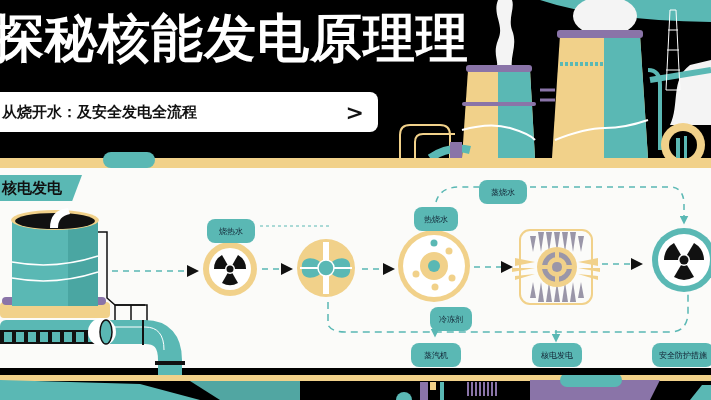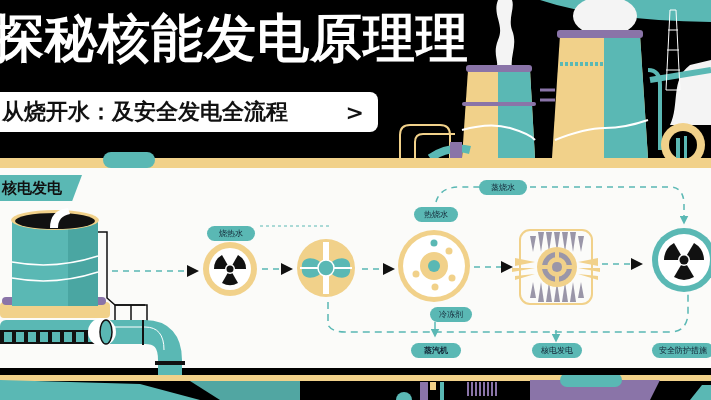--- a/index.html
+++ b/index.html
@@ -1,29 +1,29 @@
 <!DOCTYPE html>
 <html><head>
   <meta charset="utf-8">
   <style>
     * { margin: 0; padding: 0; box-sizing: border-box; }
     html, body { width: 711px; height: 400px; overflow: hidden; background: #000; }
     body { position: relative; font-family: "DejaVu Sans", "Liberation Sans", sans-serif; }
     .hero { position: absolute; left: 0; top: 0; width: 711px; height: 165px; background: #000; overflow: hidden; }
     .title { position: absolute; left: -8px; top: 6px; font-size: 52px; font-weight: bold; color: #fff; letter-spacing: 1px; white-space: nowrap; line-height: 64px; }
     .subtitle-pill { position: absolute; left: -20px; top: 92px; width: 398px; height: 40px; background: #fff; border-radius: 8px; display: flex; align-items: center; padding-left: 22px; }
-    .subtitle-text { font-size: 22px; font-weight: bold; color: #111; white-space: nowrap; }
+    .subtitle-text { font-size: 15px; font-weight: bold; color: #111; white-space: nowrap; }
     .subtitle-arrow { position: absolute; right: 14px; font-size: 22px; font-weight: bold; color: #111; }
     .hero-art { position: absolute; left: 0; top: 0; }
     .band { position: absolute; left: 0; top: 158px; width: 711px; height: 14px; background: #f1d18a; }
     .band-pill { position: absolute; left: 103px; top: 152px; width: 52px; height: 16px; background: #5ab8b4; border-radius: 8px; }
     .main { position: absolute; left: 0; top: 168px; width: 711px; height: 200px; background: #fbfbf9; }
     .section-tag { position: absolute; left: 0; top: 175px; width: 82px; height: 26px; background: #5ab8b4; clip-path: polygon(0 0, 100% 0, 88% 100%, 0 100%); display: flex; align-items: center; padding-left: 2px; }
     .section-tag span { font-size: 15px; font-weight: bold; color: #111; text-align: right; }
-    .pill { position: absolute; height: 15px; background: #5ab8b4; border-radius: 8px; display: flex; align-items: center; justify-content: center; }
+    .pill { position: absolute; height: 24px; background: #5ab8b4; border-radius: 8px; display: flex; align-items: center; justify-content: center; }
     .pill span { font-size: 8px; color: #123; white-space: nowrap; }
     .bottom { position: absolute; left: 0; top: 375px; width: 711px; height: 25px; }
   </style>
 </head>
 <body>
 
 <div class="hero">
   <svg class="hero-art" width="711" height="165">
 
     <path d="M540 0 Q600 20 711 22 L711 0 Z" fill="#5ab8b4"></path>
@@ -208,33 +208,33 @@
     <circle cx="684" cy="260" r="32" fill="#5ab8b4"></circle>
     <circle cx="684" cy="260" r="26" fill="#fff"></circle>
     <path d="M684 260 L674 243 A20 20 0 0 0 664 260 Z" fill="#111"></path>
     <path d="M684 260 L694 243 A20 20 0 0 1 704 260 Z" fill="#111"></path>
     <path d="M684 260 L674 277 A20 20 0 0 0 694 277 Z" fill="#111"></path>
     <circle cx="684" cy="260" r="6" fill="#fff"></circle>
     <circle cx="684" cy="260" r="4.5" fill="#111"></circle>
   </g>
 </svg>
 
-<div class="pill" style="left:207px;top:226px;width:48px;">
+<div class="pill" style="left:207px;top:219px;width:48px;">
   <span>烧热水</span>
 </div>
 <div class="pill" style="left:479px;top:180px;width:48px;">
   <span>蒸烧水</span>
 </div>
 <div class="pill" style="left:414px;top:207px;width:44px;text-align:center;">
   <span>热烧水</span>
 </div>
 <div class="pill" style="left:430px;top:307px;width:42px;">
   <span>冷冻剂</span>
 </div>
-<div class="pill" style="left:411px;top:343px;width:50px;font-weight:bold;">
+<div class="pill" style="left:411px;top:343px;width:50px;">
   <span>蒸汽机</span>
 </div>
 <div class="pill" style="left:532px;top:343px;width:50px;">
   <span>核电发电</span>
 </div>
 <div class="pill" style="left:652px;top:343px;width:62px;">
   <span>安全防护措施</span>
 </div>
 
 <svg class="bottom" width="711" height="25" viewBox="0 375 711 25">

